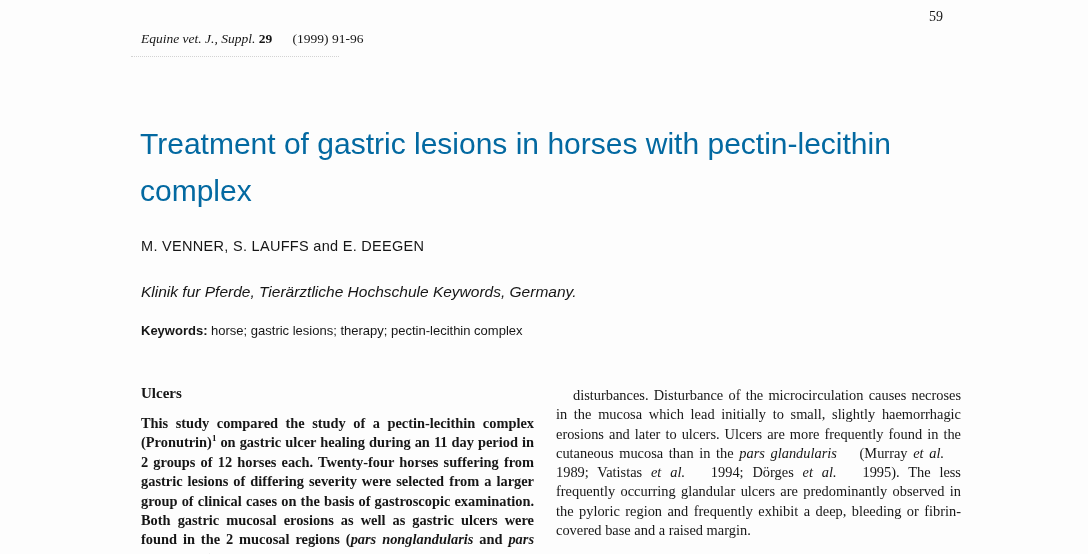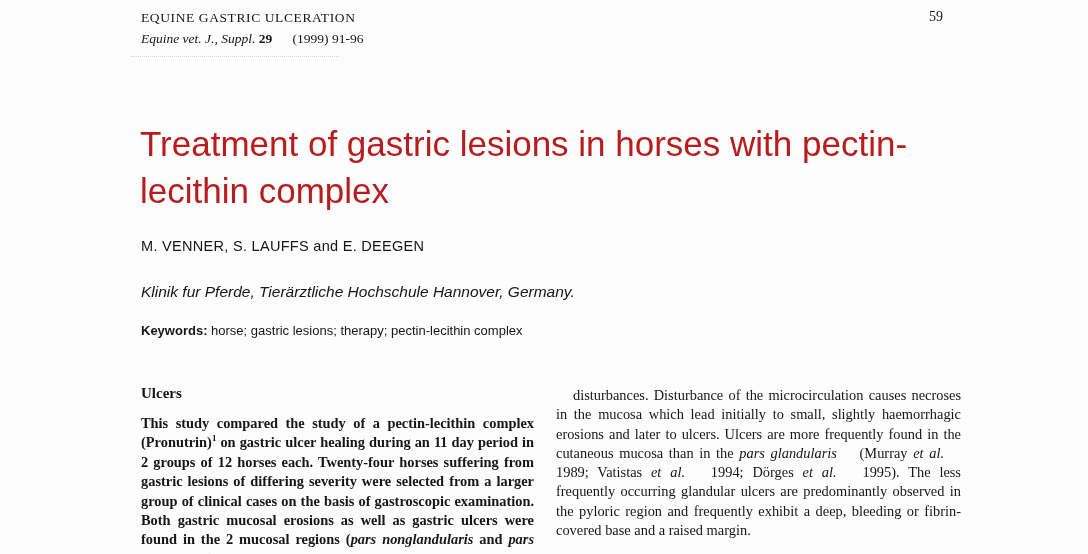--- a/index.html
+++ b/index.html
@@ -40,23 +40,23 @@
     width: 208px;
     border-top: 1px dotted #d3d3d3;
     height: 0;
   }
   .article-title {
     position: absolute;
     left: 140px;
     top: 120px;
     width: 795px;
     font-family: "Liberation Sans", sans-serif;
-    font-size: 35px;
+    font-size: 30px;
     line-height: 47px;
-    color: #b91c1c;
+    color: #0369a1;
   }
   .authors-line {
     position: absolute;
     left: 141px;
     top: 238px;
     font-family: "Liberation Sans", sans-serif;
     font-size: 14.5px;
     letter-spacing: 0.3px;
     white-space: nowrap;
   }
@@ -111,33 +111,32 @@
   .s-i { font-style: italic; }
   .s-b { font-weight: bold; }
   .s-bi { font-weight: bold; font-style: italic; }
   .s-bsup { font-weight: bold; vertical-align: super; font-size: 0.62em; line-height: 0; }
 </style>
 </head>
 <body>
 
 <div class="page">
 
-  <div class="running-head">EQUINE GASTRIC ULCERATION</div>
 
   <div class="journal-line"><span class="s-i">Equine vet. J., Suppl. </span><span class="s-b">29</span><span class="s-r"> (1999) 91-96</span></div>
 
   <div class="page-number">59</div>
 
   <div class="header-rule"></div>
 
   <h1 class="article-title" style="font-weight: normal; margin: 0;">Treatment of gastric lesions in horses with pectin-lecithin complex</h1>
 
   <div class="authors-line">M. VENNER, S. LAUFFS and E. DEEGEN</div>
 
-  <div class="affiliation-line">Klinik fur Pferde, Tierärztliche Hochschule Hannover, Germany.</div>
+  <div class="affiliation-line">Klinik fur Pferde, Tierärztliche Hochschule Keywords, Germany.</div>
 
   <div class="keywords-line">
     <span class="kw-label">Keywords:</span><span> horse; gastric lesions; therapy; pectin-lecithin complex</span>
   </div>
 
   <div class="col-left">
     <div class="summary-heading">Ulcers</div>
     <p class="summary-para"><span class="s-b">This study compared the study of a pectin-lecithin complex (Pronutrin)</span><span class="s-bsup">1</span><span class="s-b"> on gastric ulcer healing during an 11 day period in 2 groups of 12 horses each. Twenty-four horses suffering from gastric lesions of differing severity were selected from a larger group of clinical cases on the basis of gastroscopic examination. Both gastric mucosal erosions as well as gastric ulcers were found in the 2 mucosal regions (</span><span class="s-bi">pars nonglandularis</span><span class="s-b"> and </span><span class="s-bi">pars glandularis</span><span class="s-b">). The gastric mucosal lesions occurred</span></p>
   </div>
 

